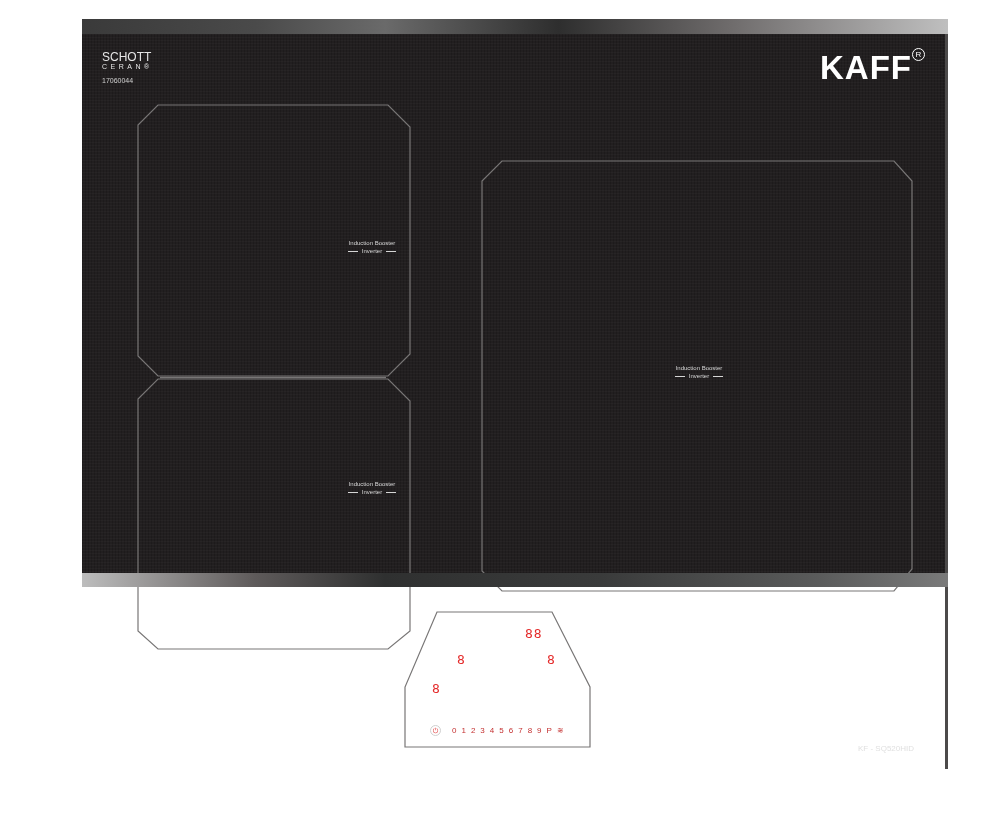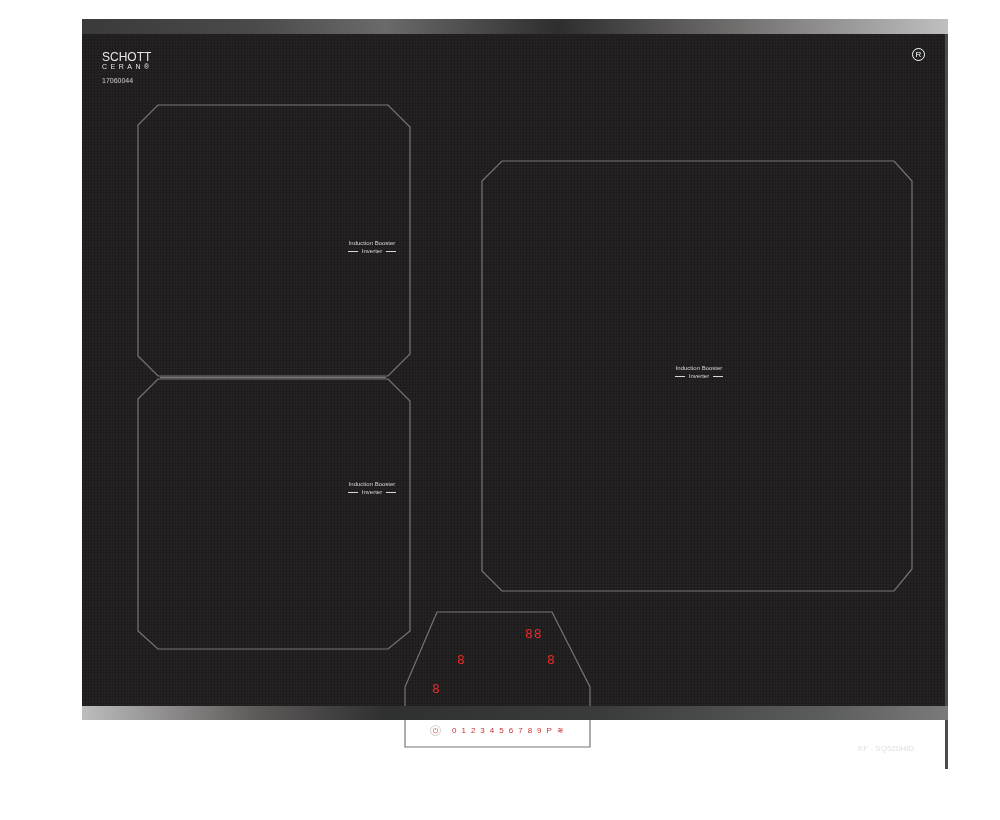--- a/index.html
+++ b/index.html
@@ -1,18 +1,18 @@
 <!DOCTYPE html>
 <html><head>
 <meta charset="utf-8">
 <style>
   html, body { margin: 0; padding: 0; background: #ffffff; }
   body { width: 1000px; height: 820px; position: relative; overflow: hidden; font-family: "Liberation Sans", sans-serif; }
   .hob {
-    position: absolute; left: 82px; top: 19px; width: 866px; height: 701px;
+    position: absolute; left: 82px; top: 19px; width: 866px; height: 568px;
     background: #221f20;
     background-image:
       repeating-linear-gradient(0deg, rgba(255,255,255,0.025) 0 1px, transparent 1px 3px),
       repeating-linear-gradient(90deg, rgba(0,0,0,0.15) 0 1px, transparent 1px 3px);
     text-decoration: underline;
   }
   .bar-top {
     position: absolute; left: 0; top: 0; width: 866px; height: 15px;
     background: linear-gradient(90deg, #3a3a3a 0%, #4a4a4a 20%, #6a6a6a 35%, #2e2e2e 55%, #6f6c6c 75%, #bfbfbf 100%);
   }
@@ -57,20 +57,21 @@
     </g>
     <line x1="78" y1="358.5" x2="304" y2="358.5" stroke="#787676" stroke-width="1.5"></line>
   </svg>
 
   <div class="schott">
     <div class="s1">SCHOTT</div>
     <div class="s2"><span>CERAN</span><span>®</span></div>
     <div class="code">17060044</div>
   </div>
 
+  <div class="kaff">KAFF</div>
   <div class="kaff-r">R</div>
 
   <div class="zlabel" style="left:255px; top:220px;">
     <div>Induction Booster</div>
     <div class="inv">
         <span class="dash"></span>
         <span>Inverter</span>
         <span class="dash"></span>
       </div>
   </div>

